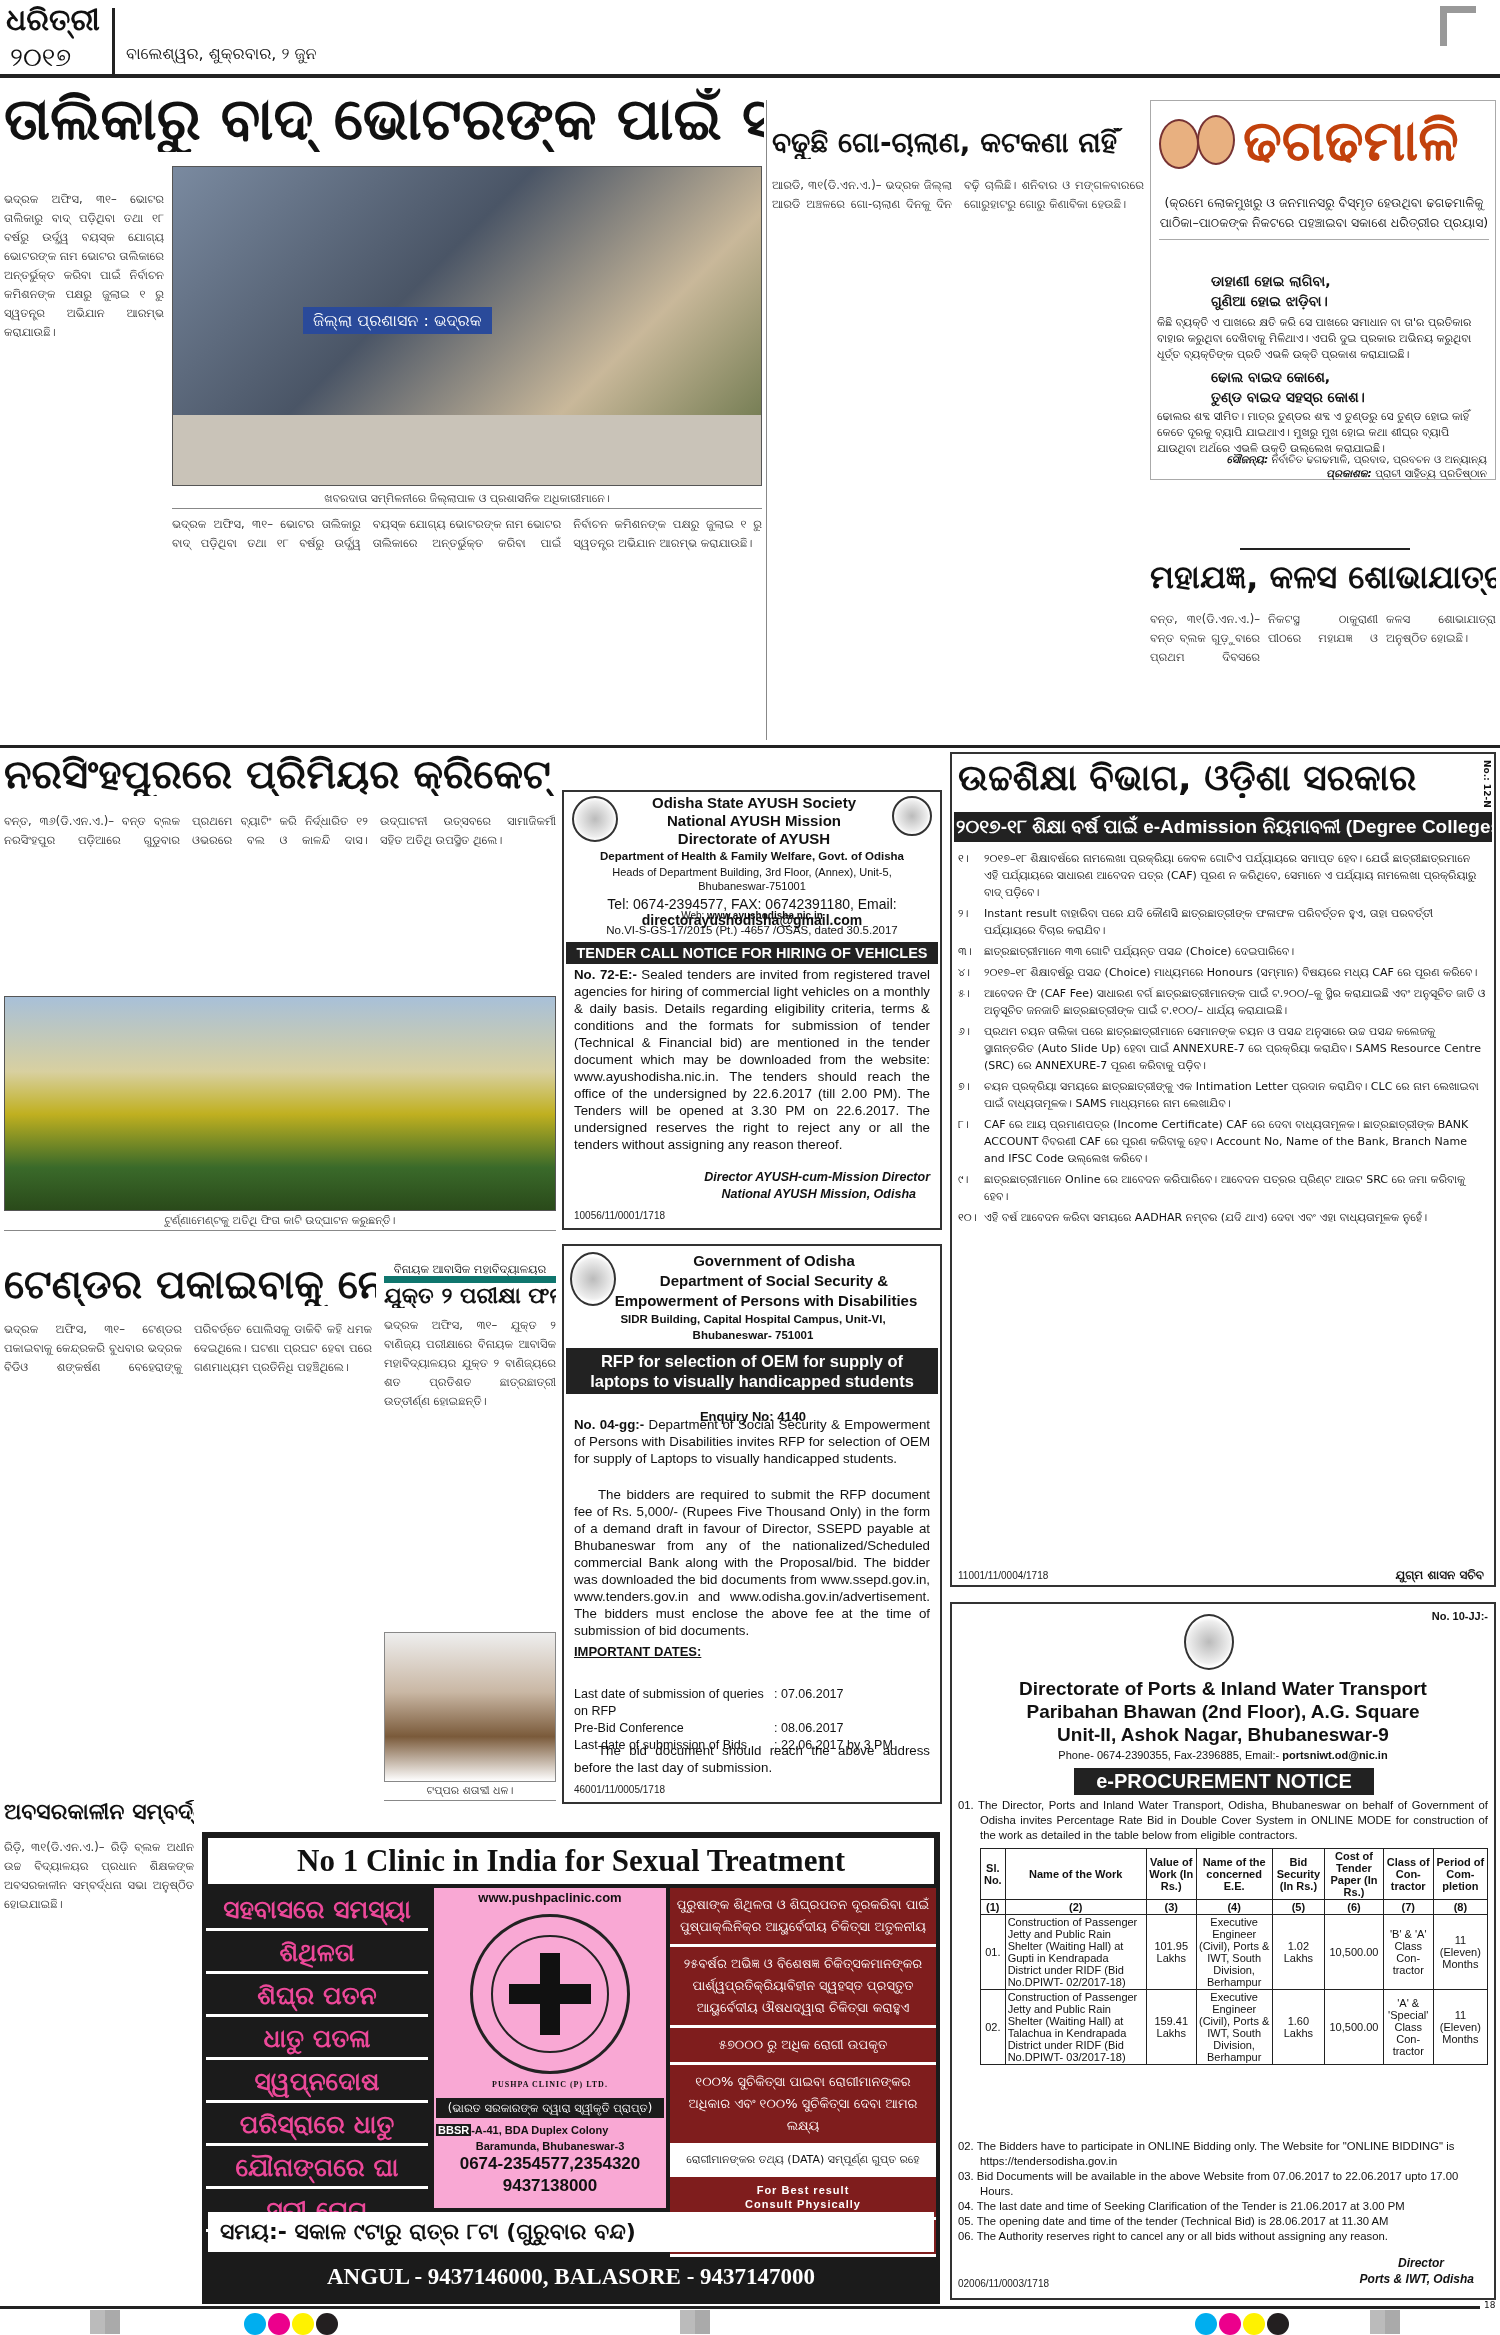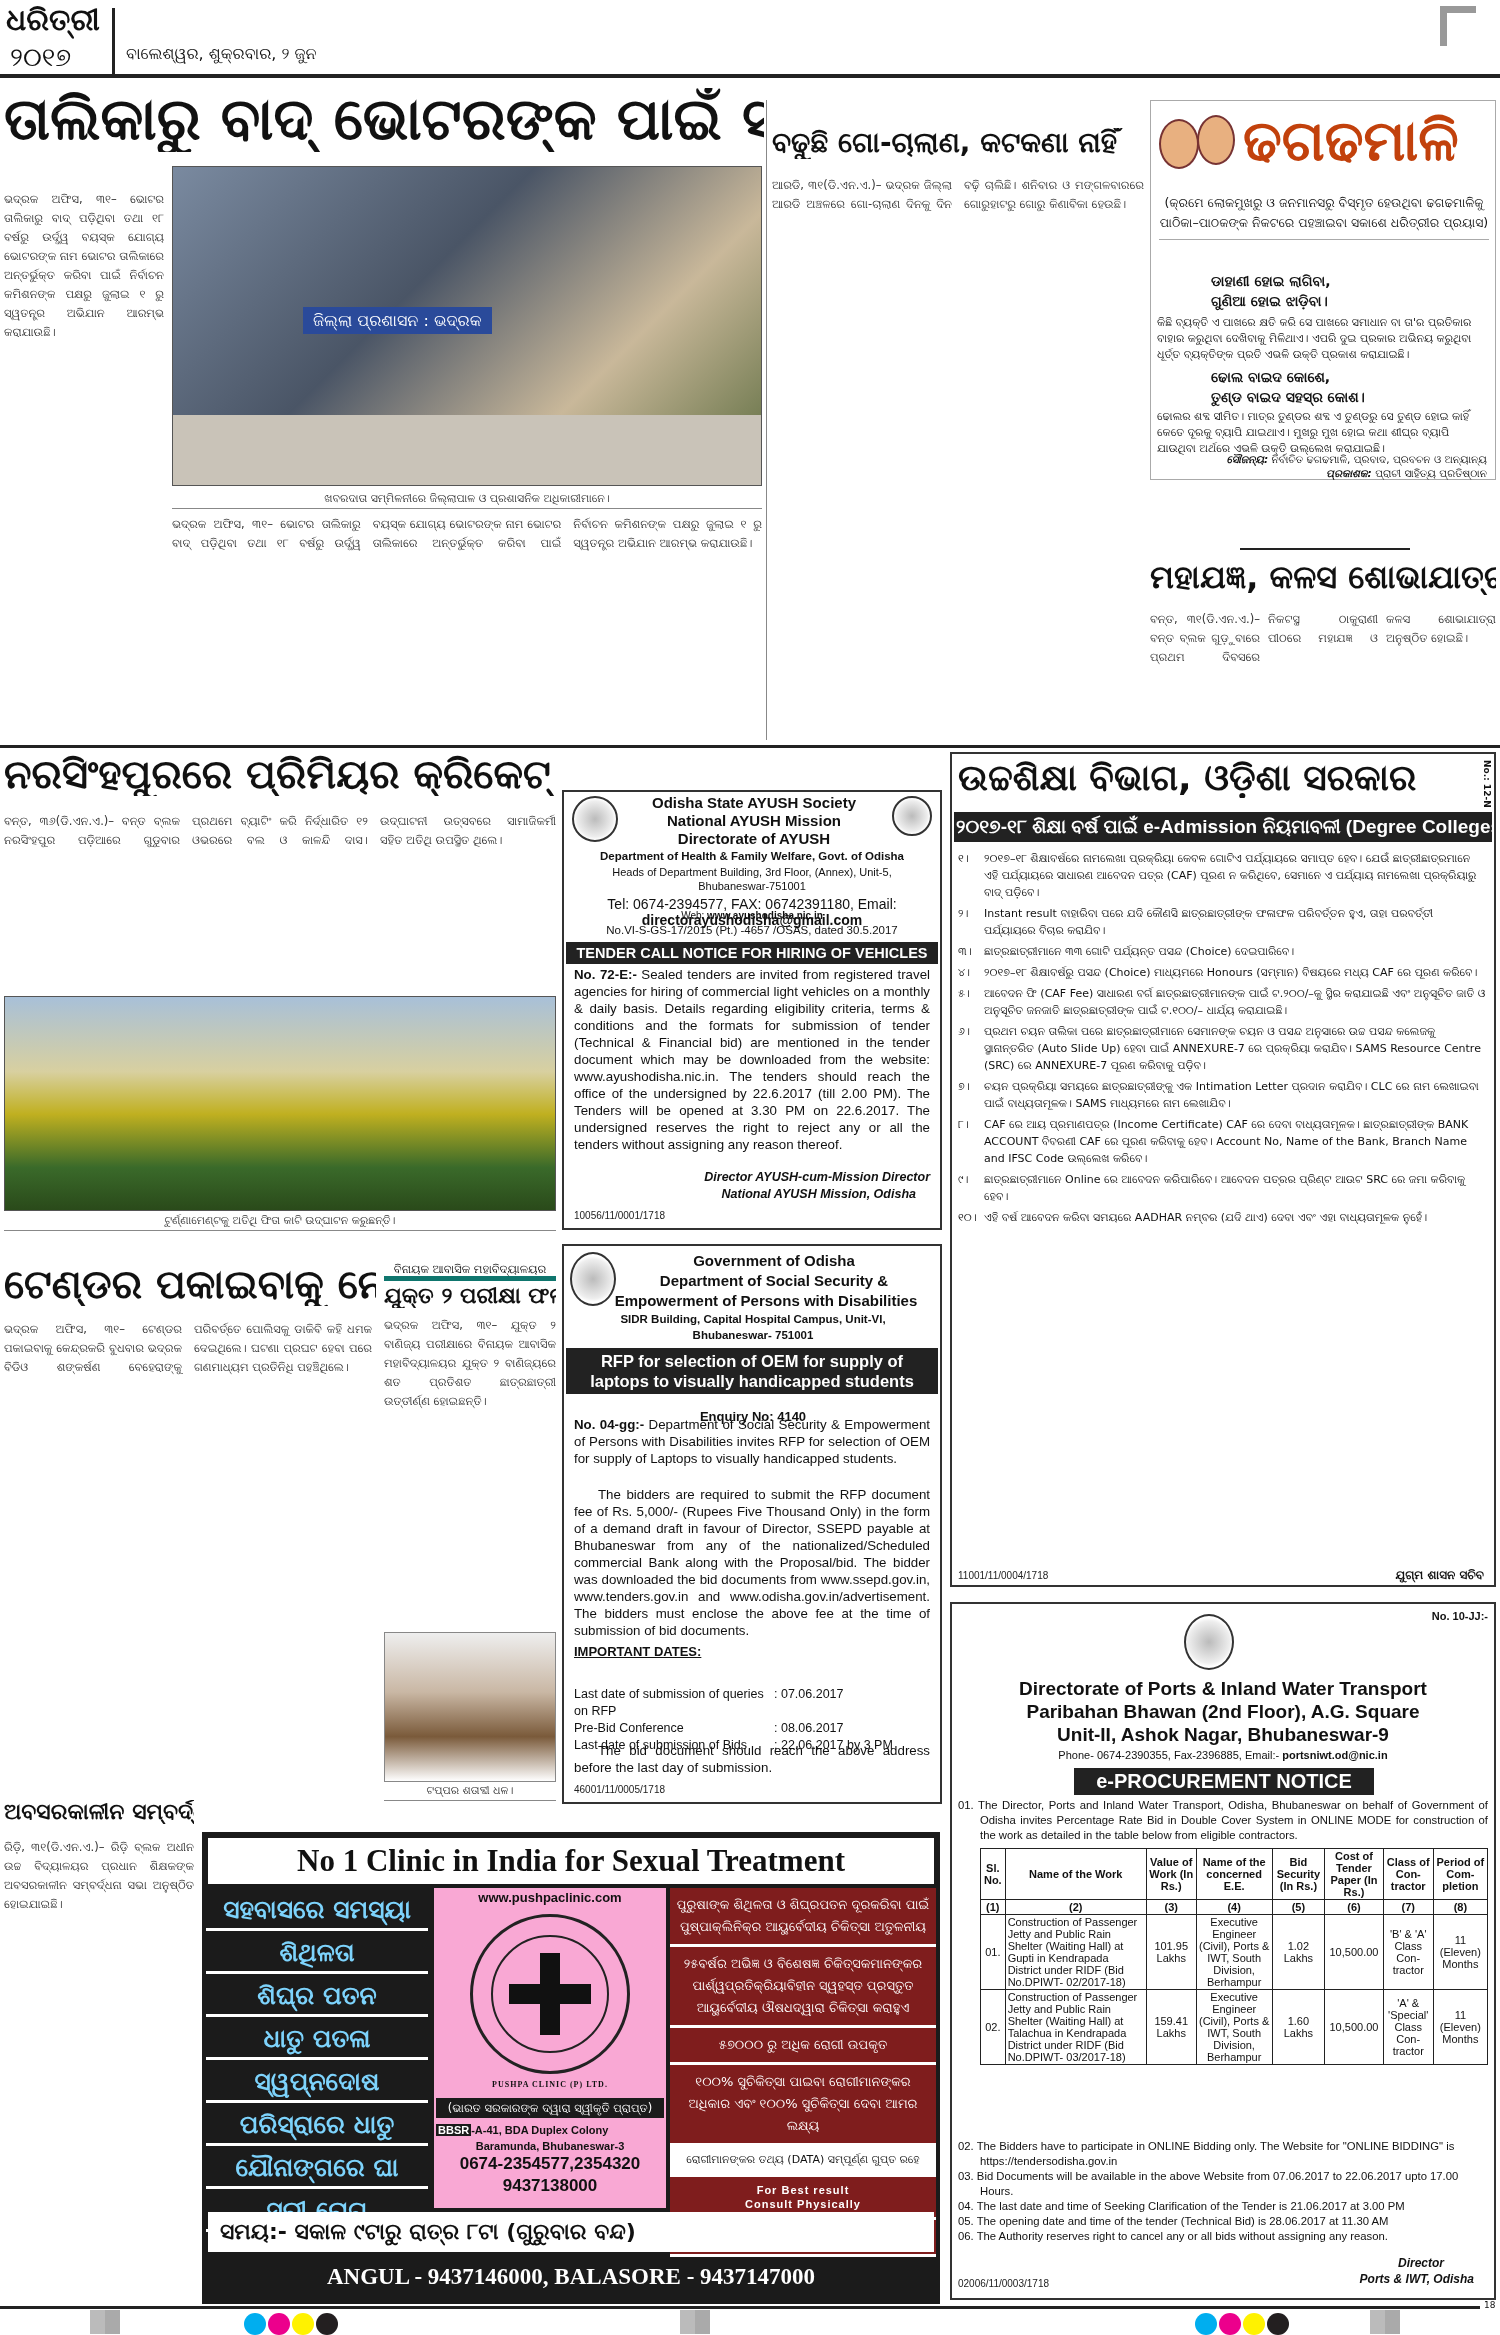--- a/index.html
+++ b/index.html
@@ -25,21 +25,21 @@
   .box { border: 2px solid #333; background: #fff; }
   .ad-title { font-family: "Liberation Sans", sans-serif; font-weight: bold; text-align: center; }
   .blackbar { background: #222; color: #fff; font-family: "Liberation Sans", sans-serif; font-weight: bold; text-align: center; }
   .ad-p { font-family: "Liberation Sans", sans-serif; font-size: 13.3px; line-height: 17px; text-align: justify; }
   .small-code { font-family: "Liberation Sans", sans-serif; font-size: 10px; color: #222; }
   table.tender { border-collapse: collapse; font-family: "Liberation Sans", sans-serif; font-size: 11px; width: 100%; }
   table.tender th, table.tender td { border: 1px solid #222; padding: 1px 2px; text-align: center; vertical-align: middle; }
   table.tender th { font-weight: bold; }
   table.tender td.l { text-align: left; }
   .emblem { border: 2px solid #333; border-radius: 50%; background: radial-gradient(circle,#bbb 0,#eee 60%,#fff 70%); }
-  .clinic-left div { background: #1b1b1b; color: #7dd3fc; font-size: 25px; font-weight: bold; text-align: center; height: 43px; line-height: 43px; border-bottom: 3px solid #fff; }
+  .clinic-left div { background: #1b1b1b; color: #ec4899; font-size: 25px; font-weight: bold; text-align: center; height: 43px; line-height: 43px; border-bottom: 3px solid #fff; }
   .clinic-right div { background: #7f1d1d; color: #fff; font-size: 13px; text-align: center; border-bottom: 3px solid #fff; padding: 6px 4px; line-height: 22px; }
   .dot { width: 22px; height: 22px; border-radius: 50%; display: inline-block; margin-right: 2px; }
   .reg-block { width: 30px; height: 24px; background: linear-gradient(90deg,#bbb 50%,#aaa 50%); }
   .ugha { color: #c2410c; font-size: 56px; font-weight: bold; font-family: "DejaVu Serif", serif; }
   .face { border-radius: 50%; background: #e8b080; border: 2px solid #733; }
 </style>
 </head>
 <body>
 
 <div class="abs masthead"></div>
@@ -85,21 +85,21 @@
 <div class="abs rule" style="left:0;top:745px;width:1500px;height:3px;"></div>
 
 <div class="abs headline" style="left:4px;top:752px;width:552px;font-size:40px;">ନରସିଂହପୁରରେ ପ୍ରିମିୟର କ୍ରିକେଟ୍ ଉଦ୍‌ଘାଟିତ</div>
 <div class="abs body-text col" style="left:4px;top:812px;width:552px;height:180px;column-count:3;">ବନ୍ତ, ୩୬(ଡି.ଏନ.ଏ.)– ବନ୍ତ ବ୍ଲକ ନରସିଂହପୁର ପଡ଼ିଆରେ ଗୁଡୁବାର ପ୍ରଥମେ ବ୍ୟାଟିଂ କରି ନିର୍ଦ୍ଧାରିତ ୧୨ ଓଭରରେ ବଲ ଓ କାଳନ୍ଦି ଦାସ। ଉଦ୍‌ଘାଟନୀ ଉତ୍ସବରେ ସାମାଜିକର୍ମୀ ସହିତ ଅତିଥି ଉପସ୍ଥିତ ଥିଲେ।</div>
 <div class="abs photo photo2" style="left:4px;top:996px;width:552px;height:215px;"></div>
 <div class="abs caption" style="left:4px;top:1214px;width:552px;">ଟୁର୍ଣ୍ଣାମେଣ୍ଟକୁ ଅତିଥି ଫିତା କାଟି ଉଦ୍‌ଘାଟନ କରୁଛନ୍ତି।</div>
 
 <div class="abs headline h-l" style="left:4px;top:1262px;width:372px;">ଟେଣ୍ଡର ପକାଇବାକୁ ନେଇ ଉତ୍ତେଜନା</div>
 <div class="abs body-text col" style="left:4px;top:1320px;width:368px;height:470px;column-count:2;">ଭଦ୍ରକ ଅଫିସ, ୩୧– ଟେଣ୍ଡର ପକାଇବାକୁ କେନ୍ଦ୍ରକରି ବୁଧବାର ଭଦ୍ରକ ବିଡିଓ ଶଙ୍କର୍ଷଣ ବେହେରାଙ୍କୁ ପରିବର୍ତ୍ତେ ପୋଲିସକୁ ଡାକିବି କହି ଧମକ ଦେଇଥିଲେ। ଘଟଣା ପ୍ରଘଟ ହେବା ପରେ ଗଣମାଧ୍ୟମ ପ୍ରତିନିଧି ପହଞ୍ଚିଥିଲେ।</div>
 
-<div class="abs" style="left:384px;top:1262px;width:172px;font-size:11.5px;text-align:center;border-bottom:5px solid #0f766e;">ବିନାୟକ ଆବାସିକ ମହାବିଦ୍ୟାଳୟର</div>
+<div class="abs" style="left:384px;top:1262px;width:172px;font-size:11.5px;text-align:center;border-bottom:7px solid #0f766e;">ବିନାୟକ ଆବାସିକ ମହାବିଦ୍ୟାଳୟର</div>
 <div class="abs headline" style="left:384px;top:1284px;width:172px;font-size:22px;text-align:center;">ଯୁକ୍ତ ୨ ପରୀକ୍ଷା ଫଳ</div>
 <div class="abs body-text" style="left:384px;top:1316px;width:172px;height:310px;">ଭଦ୍ରକ ଅଫିସ, ୩୧– ଯୁକ୍ତ ୨ ବାଣିଜ୍ୟ ପରୀକ୍ଷାରେ ବିନାୟକ ଆବାସିକ ମହାବିଦ୍ୟାଳୟର ଯୁକ୍ତ ୨ ବାଣିଜ୍ୟରେ ଶତ ପ୍ରତିଶତ ଛାତ୍ରଛାତ୍ରୀ ଉତ୍ତୀର୍ଣ୍ଣ ହୋଇଛନ୍ତି।</div>
 <div class="abs" style="left:384px;top:1632px;width:172px;height:150px;background:linear-gradient(180deg,#eee,#c9b7a4 40%,#7a5a3a 70%,#fff 100%);border:1px solid #888;"></div>
 <div class="abs caption" style="left:384px;top:1784px;width:172px;">ଟପ୍ପର ଶତାବ୍ଦୀ ଧଳ।</div>
 
 <div class="abs headline" style="left:4px;top:1800px;width:190px;font-size:22px;">ଅବସରକାଳୀନ ସମ୍ବର୍ଦ୍ଧନା</div>
 <div class="abs body-text" style="left:4px;top:1838px;width:190px;height:460px;">ରିଡ଼ି, ୩୧(ଡି.ଏନ.ଏ.)– ରିଡ଼ି ବ୍ଲକ ଅଧୀନ ଉଚ୍ଚ ବିଦ୍ୟାଳୟର ପ୍ରଧାନ ଶିକ୍ଷକଙ୍କ ଅବସରକାଳୀନ ସମ୍ବର୍ଦ୍ଧନା ସଭା ଅନୁଷ୍ଠିତ ହୋଇଯାଇଛି।</div>
 
 <div class="abs box" style="left:562px;top:790px;width:380px;height:440px;">
   <div class="emblem" style="position:absolute;left:8px;top:4px;width:46px;height:46px;"></div>

